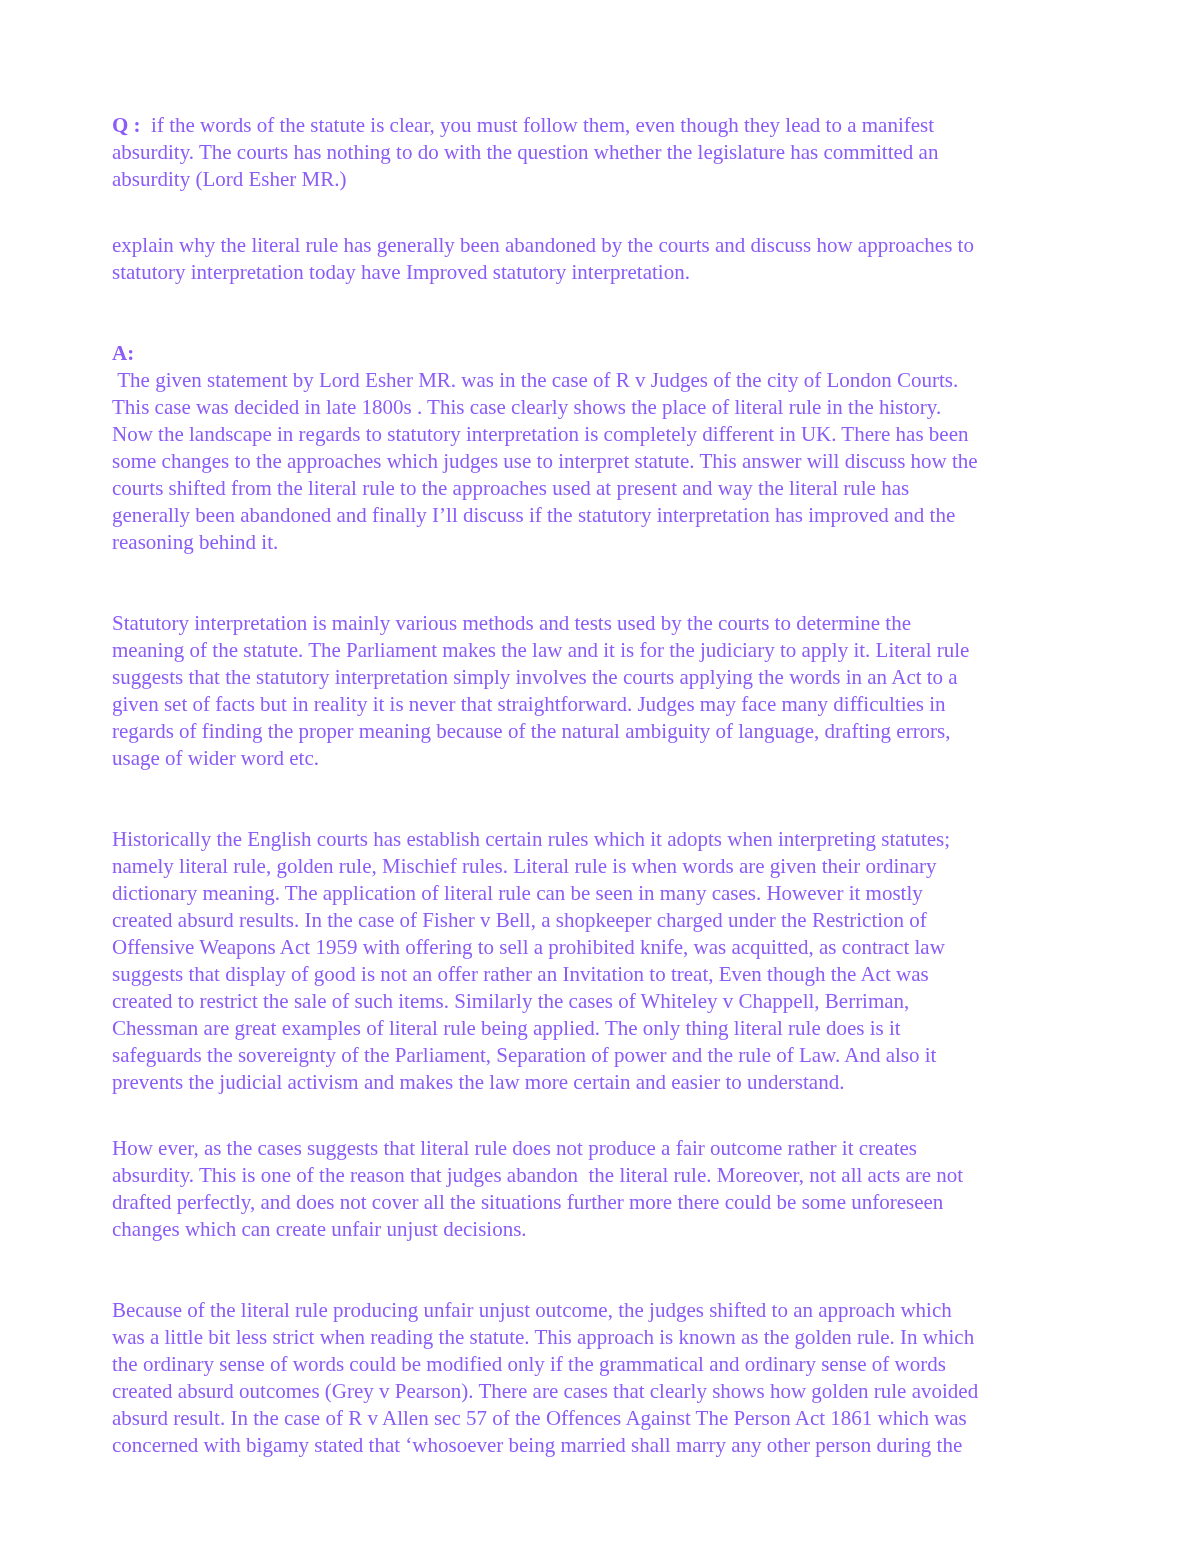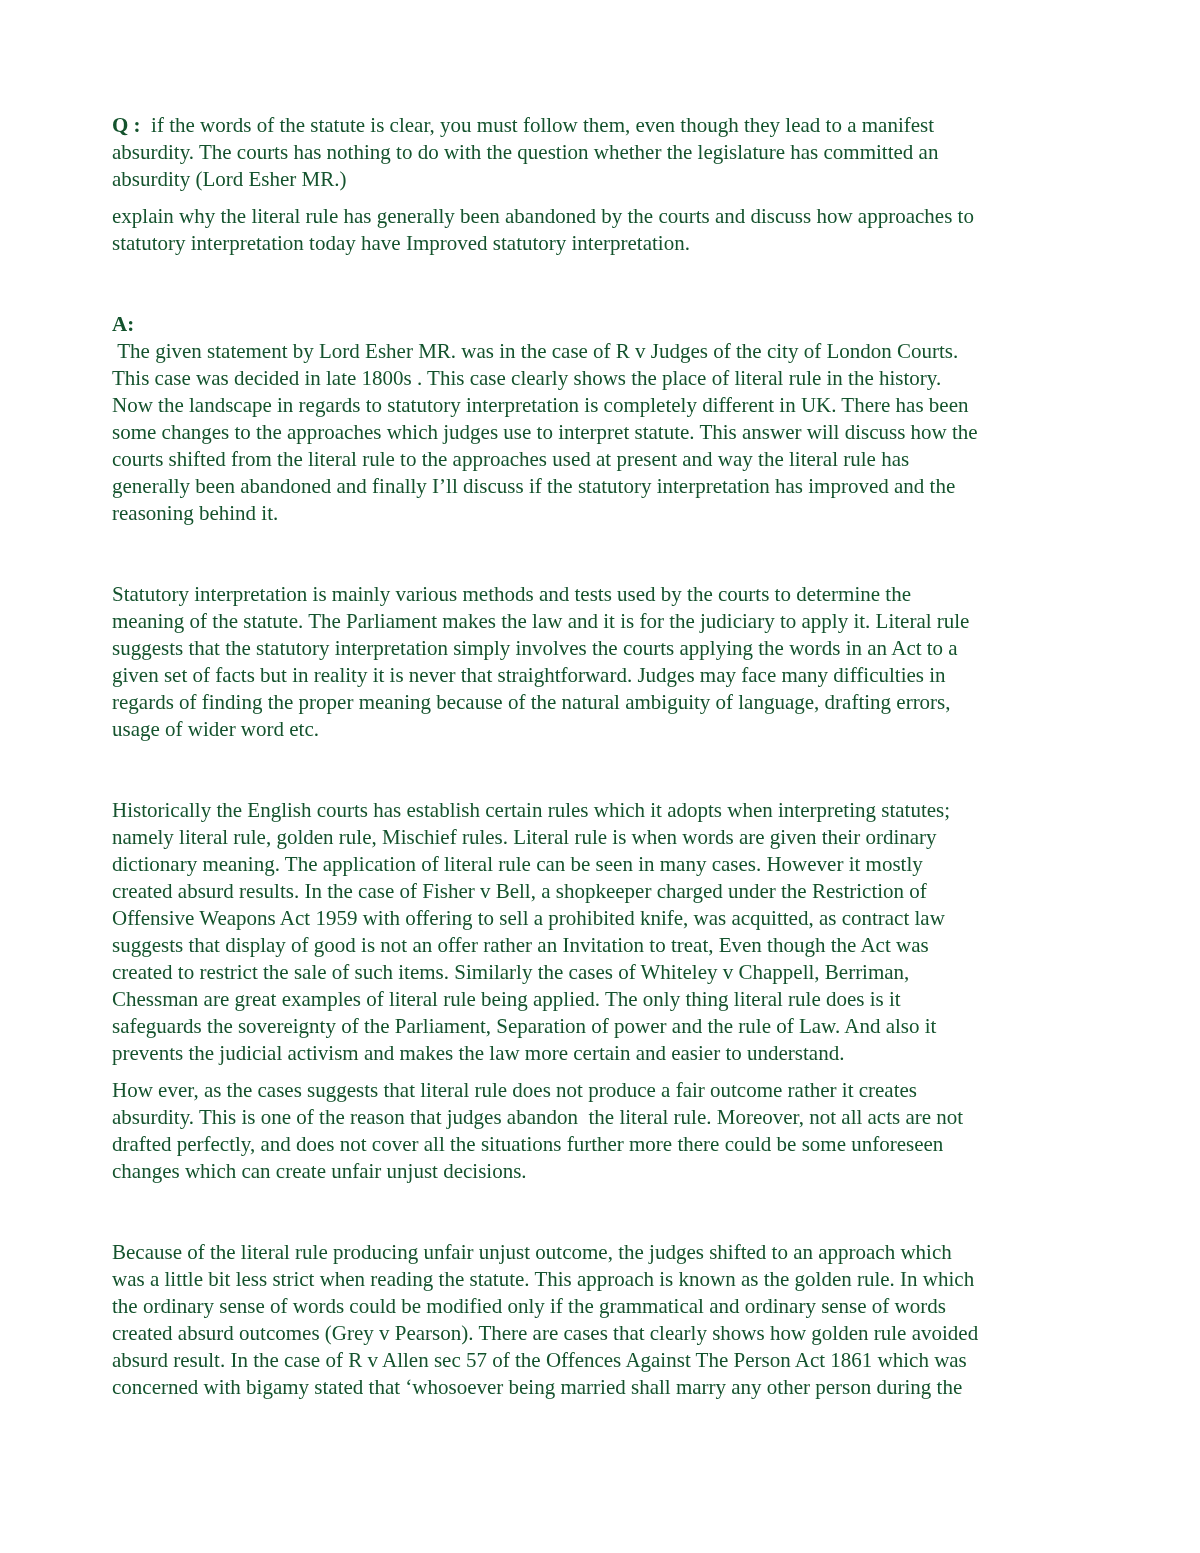--- a/index.html
+++ b/index.html
@@ -10,28 +10,28 @@
     background: #ffffff;
     overflow: hidden;
   }
   .page {
     width: 1200px;
     height: 1226px;
     padding: 112px 104px 16px 112px;
     font-family: "Liberation Serif", "DejaVu Serif", serif;
     font-size: 21px;
     line-height: 27px;
-    color: #14532d;
+    color: #8b5cf6;
     letter-spacing: 0px;
   }
   .para {
     margin: 0;
     white-space: pre-wrap;
   }
-  .gap1 { margin-top: 10px; }   
+  .gap1 { margin-top: 39px; }   
   .gap2 { margin-top: 54px; }   
   .b { font-weight: bold; }
 </style>
 </head>
 <body>
 
 <div class="page">
   <p class="para"><span class="b">Q :</span><span>  if the words of the statute is clear, you must follow them, even though they lead to a manifest
 absurdity. The courts has nothing to do with the question whether the legislature has committed an
 absurdity (Lord Esher MR.)</span></p>

